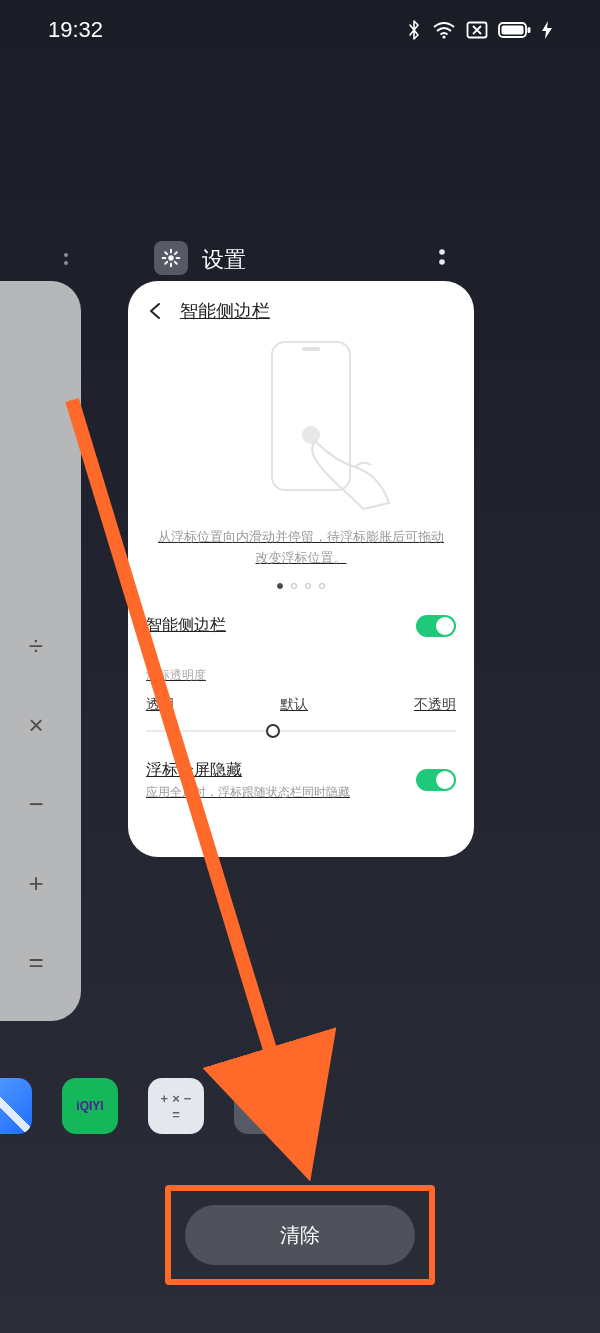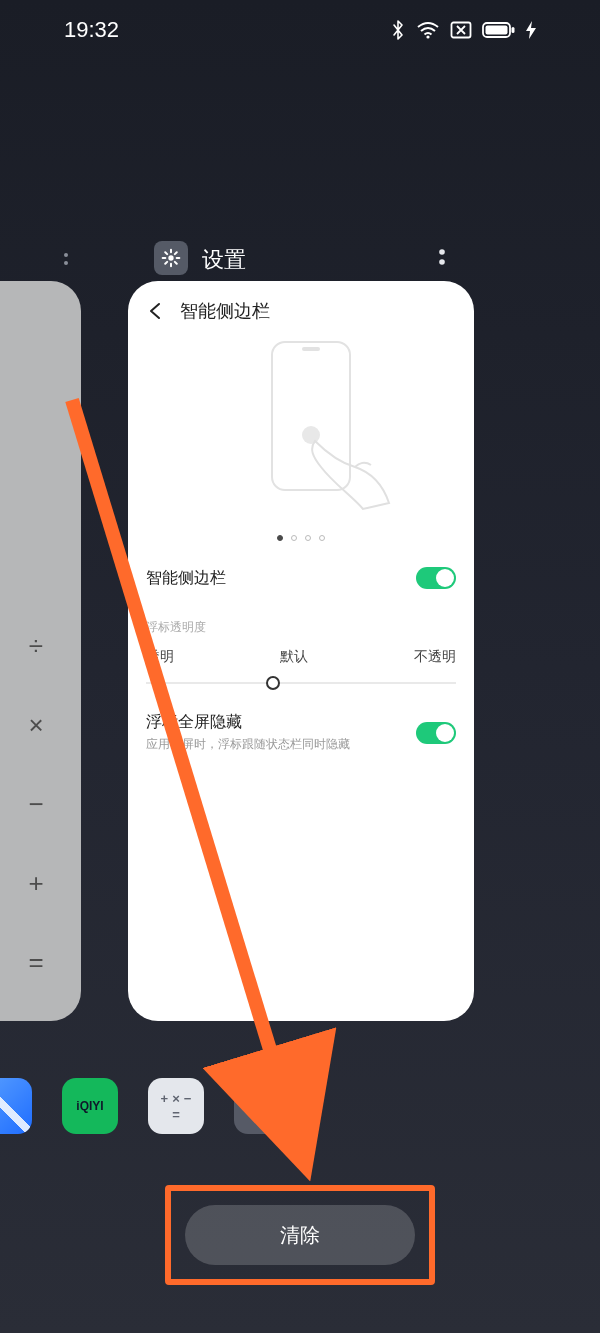--- a/index.html
+++ b/index.html
@@ -7,21 +7,21 @@
   body {
     background: linear-gradient(180deg, #1a1d26 0%, #222530 50%, #2a2d37 100%);
     font-family: -apple-system, "PingFang SC", "Helvetica Neue", sans-serif;
     position: relative;
     color: #fff;
   }
   
   .status-bar {
     position: absolute; top: 0; left: 0; right: 0; height: 60px;
     display: flex; align-items: center; justify-content: space-between;
-    padding: 0 64px; font-size: 22px; font-weight: 500;
+    padding: 0 48px; font-size: 22px; font-weight: 500;
   }
   .status-right { display: flex; align-items: center; gap: 10px; }
   .status-right svg { display: block; }
 
   
   .cards-row {
     position: absolute; top: 233px; left: 0; right: 0; height: 800px;
   }
   
   .card-left {
@@ -46,22 +46,22 @@
     width: 34px; height: 34px; background: #555a66; border-radius: 8px;
     display: flex; align-items: center; justify-content: center;
   }
   .main-header .label { font-size: 22px; font-weight: 500; }
   .main-menu {
     position: absolute; right: 150px; top: 12px;
   }
 
   
   .main-card {
-    position: absolute; left: 128px; top: 48px; width: 346px; height: 740px;
-    background: #fff; border-radius: 30px; color: #222; overflow: hidden;
+    position: absolute; left: 128px; top: 48px; width: 346px; height: 576px;
+    background: #fff; border-radius: 30px; color: #222; overflow: hidden; text-decoration: underline;
   }
   .mc-header {
     display: flex; align-items: center; gap: 14px; padding: 18px 18px 10px;
   }
   .mc-title { font-size: 18px; font-weight: 500; color: #222; }
 
   .mc-illus {
     margin: 8px auto 6px; width: 220px; height: 180px; position: relative;
   }
   .phone-outline {
@@ -121,21 +121,21 @@
   .dock {
     position: absolute; left: 0; right: 0; top: 1075px; height: 62px;
     display: flex; align-items: center; padding-left: 10px; gap: 30px;
   }
   .dock .app {
     width: 56px; height: 56px; border-radius: 14px; display: flex; align-items: center; justify-content: center;
     font-size: 12px; font-weight: 700;
   }
   .app-blue { background: linear-gradient(135deg,#5aa0ff,#1f6dff); position: relative; overflow: hidden; margin-left: -34px; }
   .app-blue::before { content:""; position:absolute; inset:0; background: linear-gradient(45deg, transparent 45%, #fff 45%, #fff 55%, transparent 55%); opacity:.85; }
-  .app-iqiyi { background: #14b85b; color: #0f172a; }
+  .app-iqiyi { background: #14b85b; color: #4c1d95; }
   .app-calc { background: #e4e7ec; display:flex; flex-wrap:wrap; align-content:center; justify-content:center; gap:3px 4px; padding:10px; }
   .app-calc span { font-size: 13px; line-height: 1; color:#5f6470; }
   .app-settings { background: #565a66; }
 
   
   .clear-btn-wrap {
     position: absolute; left: 50%; transform: translateX(-50%); top: 1185px;
     padding: 14px; border: 6px solid #ff6a2b; border-radius: 4px;
   }
   .clear-btn {
@@ -223,20 +223,21 @@
       <div class="phone-outline">
           <div class="phone-notch"></div>
         </div>
       <svg class="hand" viewBox="0 0 100 90">
         <circle cx="12" cy="12" r="9" fill="#e8e8e8"></circle>
         <path d="M16 18 C30 32 42 40 56 44 C74 50 84 62 90 80 L64 86 C54 74 34 60 22 44 C14 34 10 26 16 18 Z" fill="none" stroke="#e0e0e0" stroke-width="2"></path>
         <path d="M56 44 C60 40 66 38 72 42" fill="none" stroke="#e0e0e0" stroke-width="2"></path>
       </svg>
     </div>
 
+    <div class="mc-desc">从浮标位置向内滑动并停留，待浮标膨胀后可拖动改变浮标位置。</div>
 
     <div class="mc-dots">
       <span class="dot active"></span>
       <span class="dot"></span>
       <span class="dot"></span>
       <span class="dot"></span>
     </div>
 
     <div class="mc-row">
       <span class="lbl">智能侧边栏</span>

